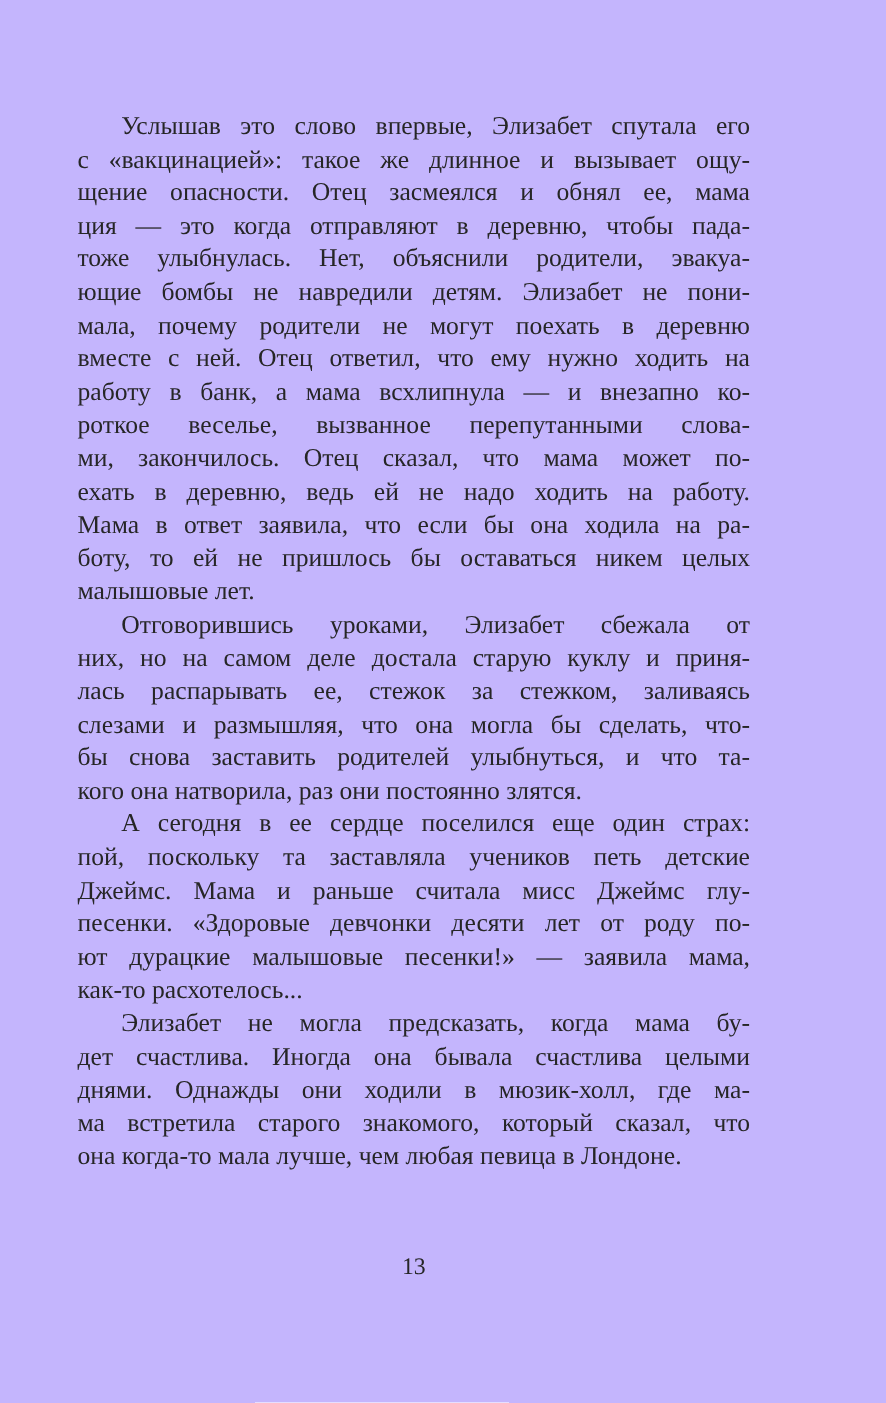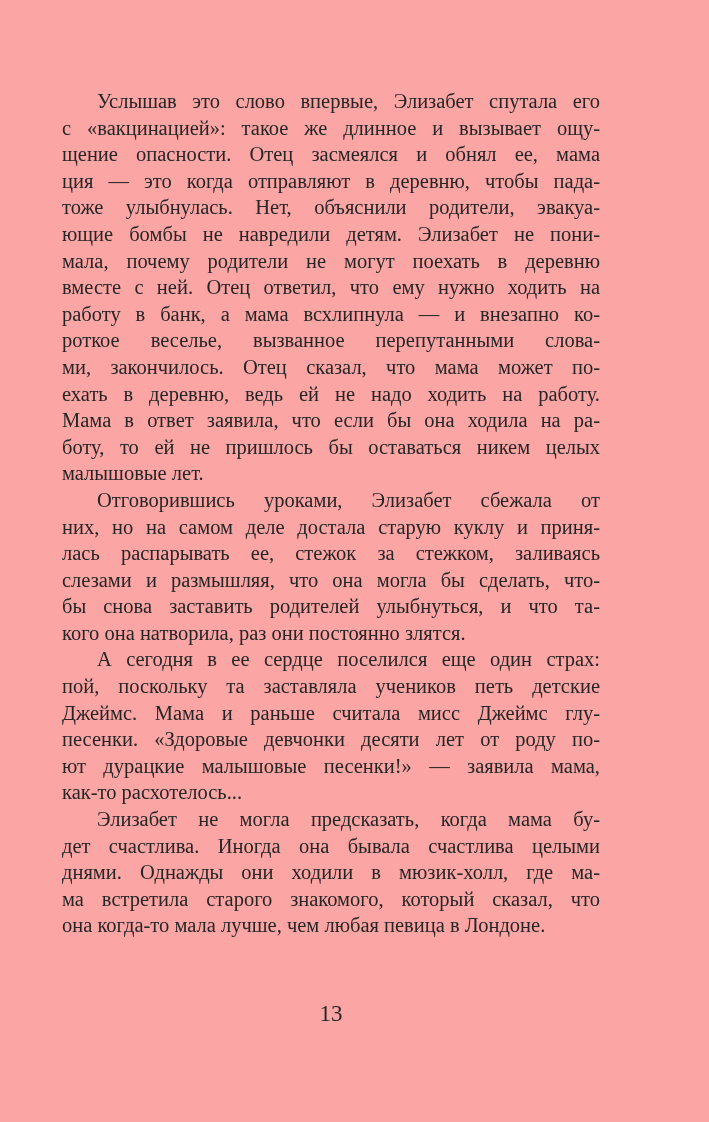--- a/index.html
+++ b/index.html
@@ -4,21 +4,21 @@
 <style>
   html, body {
     margin: 0;
     padding: 0;
     background: #ffffff;
   }
   .page {
     position: relative;
     width: 709px;
     height: 1122px;
-    background: #fca5a5;
+    background: #c4b5fd;
     overflow: hidden;
     font-family: "Liberation Serif", "DejaVu Serif", serif;
   }
   .text-block {
     position: absolute;
     left: 62px;
     top: 88px;
     width: 538px;
     color: #262626;
     font-size: 20.5px;
@@ -40,21 +40,21 @@
   .line.last {
     text-align-last: left;
   }
   .page-number {
     position: absolute;
     left: 62px;
     top: 1002px;
     width: 538px;
     text-align: center;
     color: #262626;
-    font-size: 23px;
+    font-size: 19px;
     line-height: 24px;
   }
 </style>
 </head>
 <body>
 
 <div class="page">
   <div class="text-block" id="text-block">
       <div class="para">
         <div class="line first">Услышав это слово впервые, Элизабет спутала его</div>

